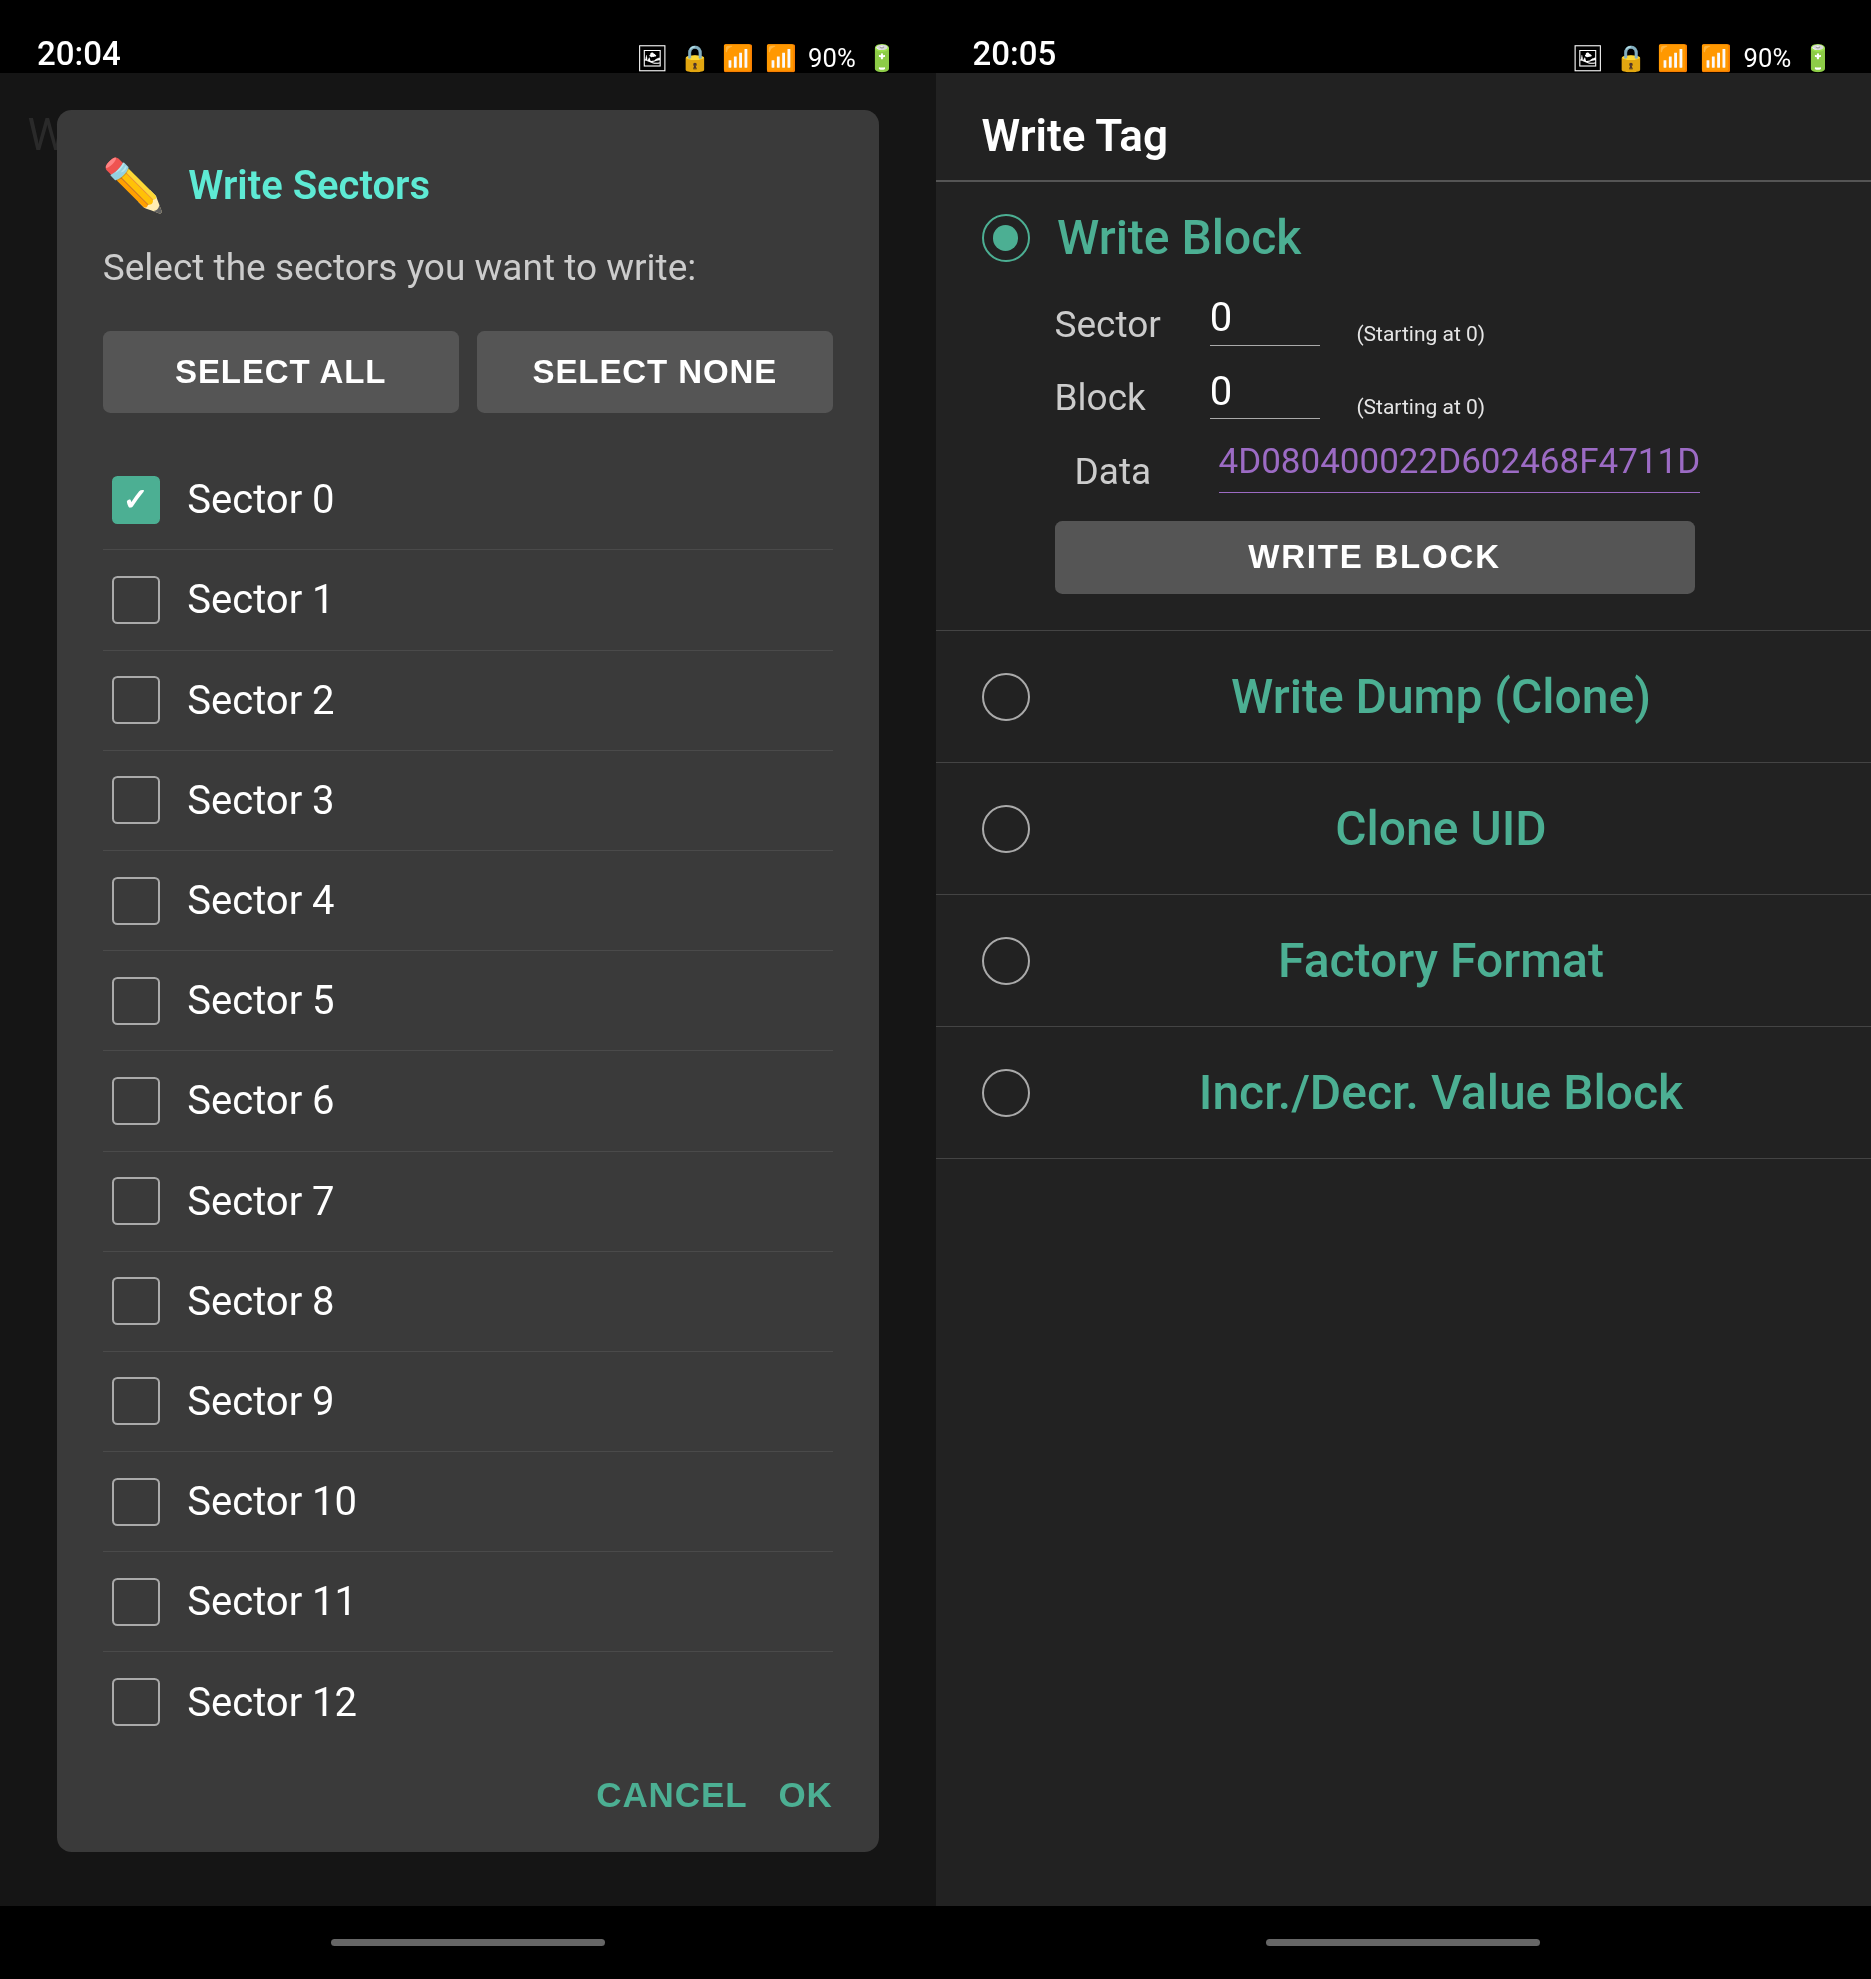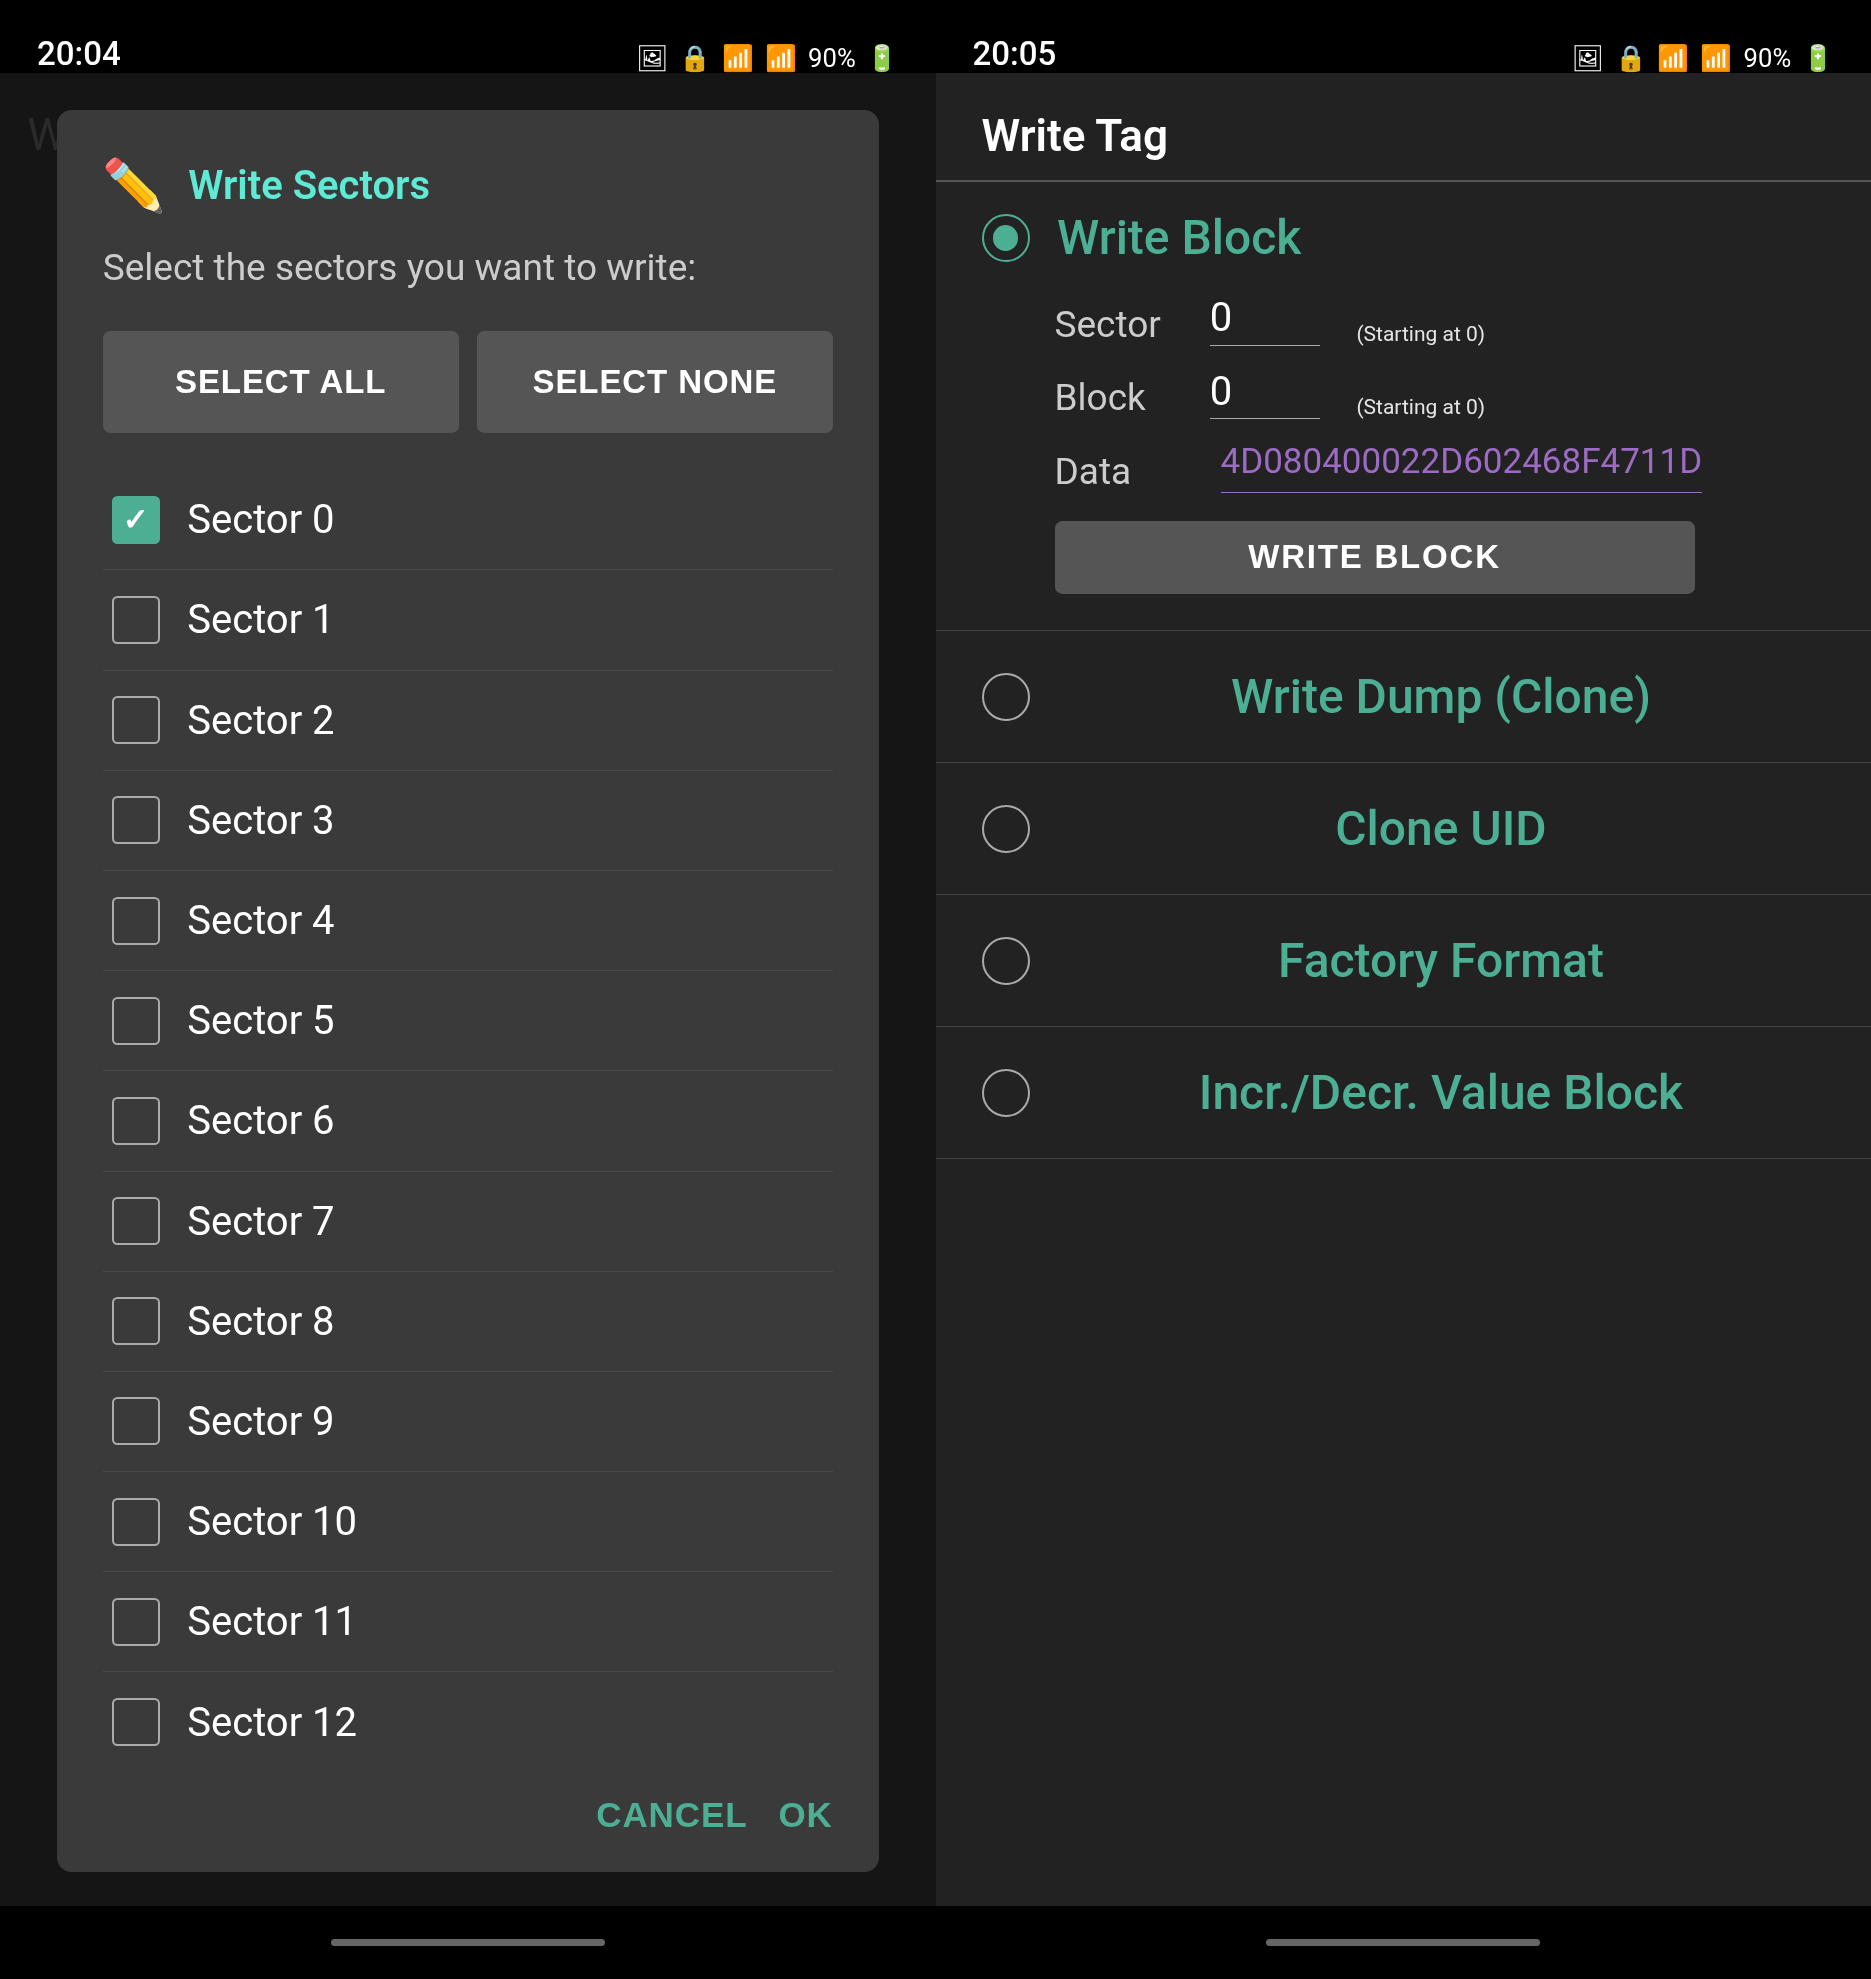--- a/index.html
+++ b/index.html
@@ -120,21 +120,21 @@
     }
 
     .btn-row {
       display: flex;
       gap: 18.3px;
       margin-bottom: 37px;
     }
 
     .btn-select {
       flex: 1;
-      height: 102px;
+      height: 82px;
       background: #555;
       color: #fff;
       border: none;
       border-radius: 7.3px;
       font-size: 33px;
       font-weight: 700;
       letter-spacing: 0.9px;
       cursor: pointer;
     }
 
@@ -319,21 +319,22 @@
 
     .field-hint {
       color: #e5e5e5;
       font-size: 21px;
       margin-left: 18.3px;
     }
 
     .field-data-row {
       display: flex;
       align-items: flex-end;
-      gap: 29px;
+      gap: 7px;
+      margin-left: 20px;
     }
 
     .field-data-value {
       color: #9C6BC4;
       font-size: 35px;
       border-bottom: 1.8px solid #9C6BC4;
       padding-bottom: 10px;
       word-break: break-all;
     }
 

